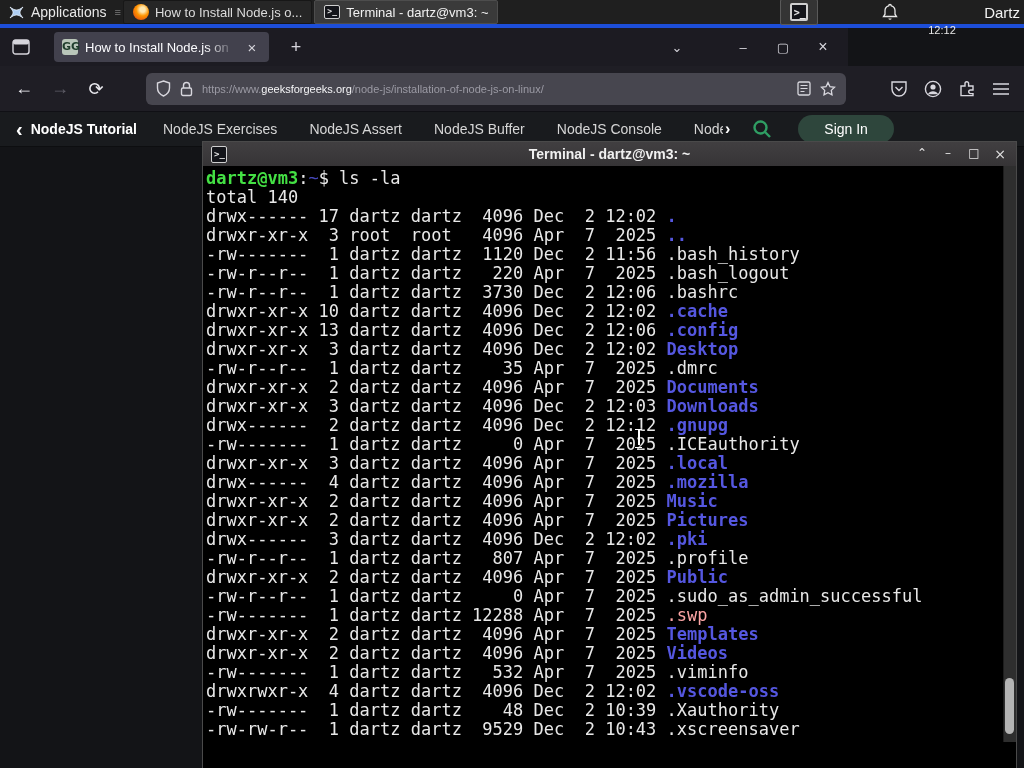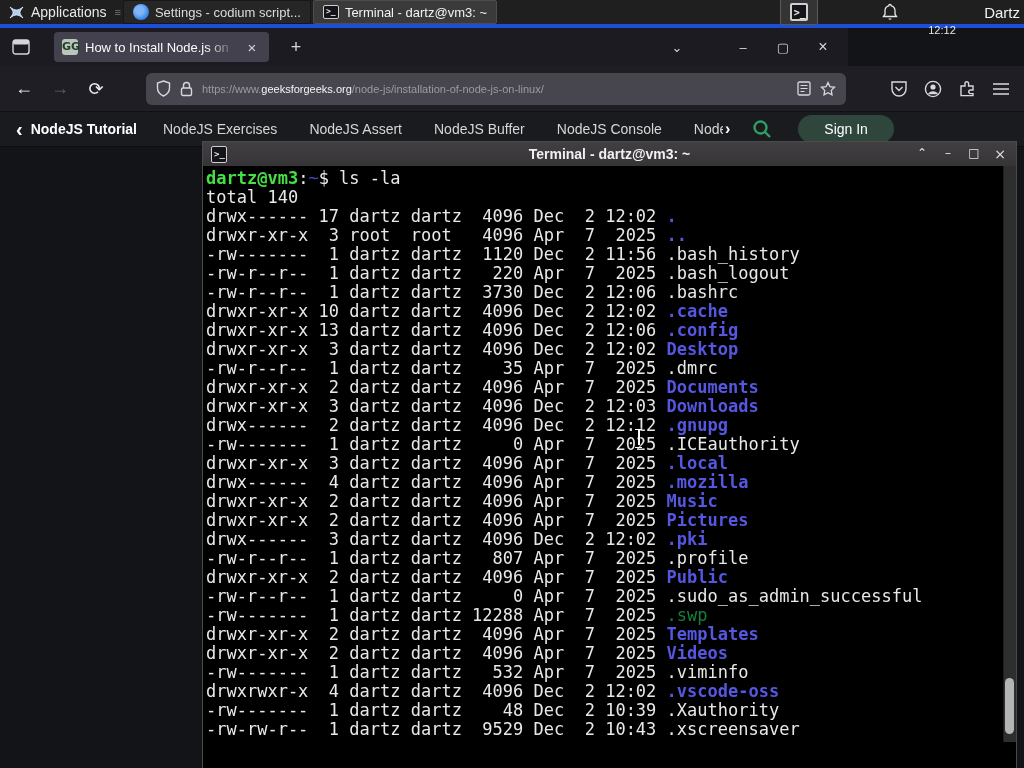--- a/index.html
+++ b/index.html
@@ -80,21 +80,21 @@
   .tbb { color:#e2e2e2; font-size:12px; width:16px; text-align:center; font-family:"DejaVu Sans", sans-serif; }
   #term-menubar { height:25px; background:#2c2b2c; display:flex; align-items:center; gap:4px;
                   padding-left:8px; border-bottom:1px solid #242424; }
   .menu-item { color:#dadada; font-size:14px; padding:2px 9px; border-radius:2px; }
   #term-body { position:relative; height:672px; background:#000; overflow:hidden; }
   #term-text { position:absolute; left:3px; top:3px; font:17px/19px "DejaVu Sans Mono", monospace;
                color:#e8e8e8; white-space:pre; }
   .fg-prompt { color:#44e044; font-weight:bold; }
   .fg-cwd { color:#4547b8; }
   .fg-dir { color:#5557e0; font-weight:bold; }
-  .fg-dim { color:#15803d; }
+  .fg-dim { color:#fca5a5; }
   #term-scroll { position:absolute; right:0; top:0; width:13px; height:576px; background:#2e2e2e;
                  border-left:1px solid #1d1d1d; }
   #term-thumb { position:absolute; right:2px; top:512px; width:9px; height:56px; background:#b4b4b4; border-radius:5px; }
 
   
   #ibeam { position:absolute; left:634px; top:428px; width:9px; height:19px; z-index:60;
            filter:drop-shadow(0 0 1px #000); }
   #ibeam:before { content:""; position:absolute; left:4px; top:2px; width:1.6px; height:15px; background:#fff; }
   #ibeam:after { content:""; position:absolute; left:1px; top:1px; width:7px; height:17px;
                  border-top:1.6px solid #fff; border-bottom:1.6px solid #fff; }
@@ -107,22 +107,22 @@
 <div id="panel">
   <div id="apps-btn">
     <svg width="17" height="17" viewBox="0 0 17 17">
       <path d="M2 3 C7 7 10 7 15 3 C11 8 11 9 15 14 C10 10 7 10 2 14 C6 9 6 8 2 3 Z" fill="#aecdf2" stroke="#e8f1fb" stroke-width="0.8"></path>
     </svg>
     <span>Applications</span>
   </div>
   <span id="apps-handle">≡</span>
   <div id="winbtns" style="display: flex;">
       <div class="winbtn">
-        <div class="ficon vscodium"></div>
-        <span class="t">Settings - codium script...</span>
+        <div class="ficon firefox"></div>
+        <span class="t">How to Install Node.js o...</span>
       </div>
       <div class="winbtn active">
         <div class="term-glyph">&gt;_</div>
         <span class="t">Terminal - dartz@vm3: ~</span>
       </div>
     </div>
   <div id="panel-spacer"></div>
   <div id="panel-launcher">
     <div class="term-glyph">&gt;_</div>
   </div>

